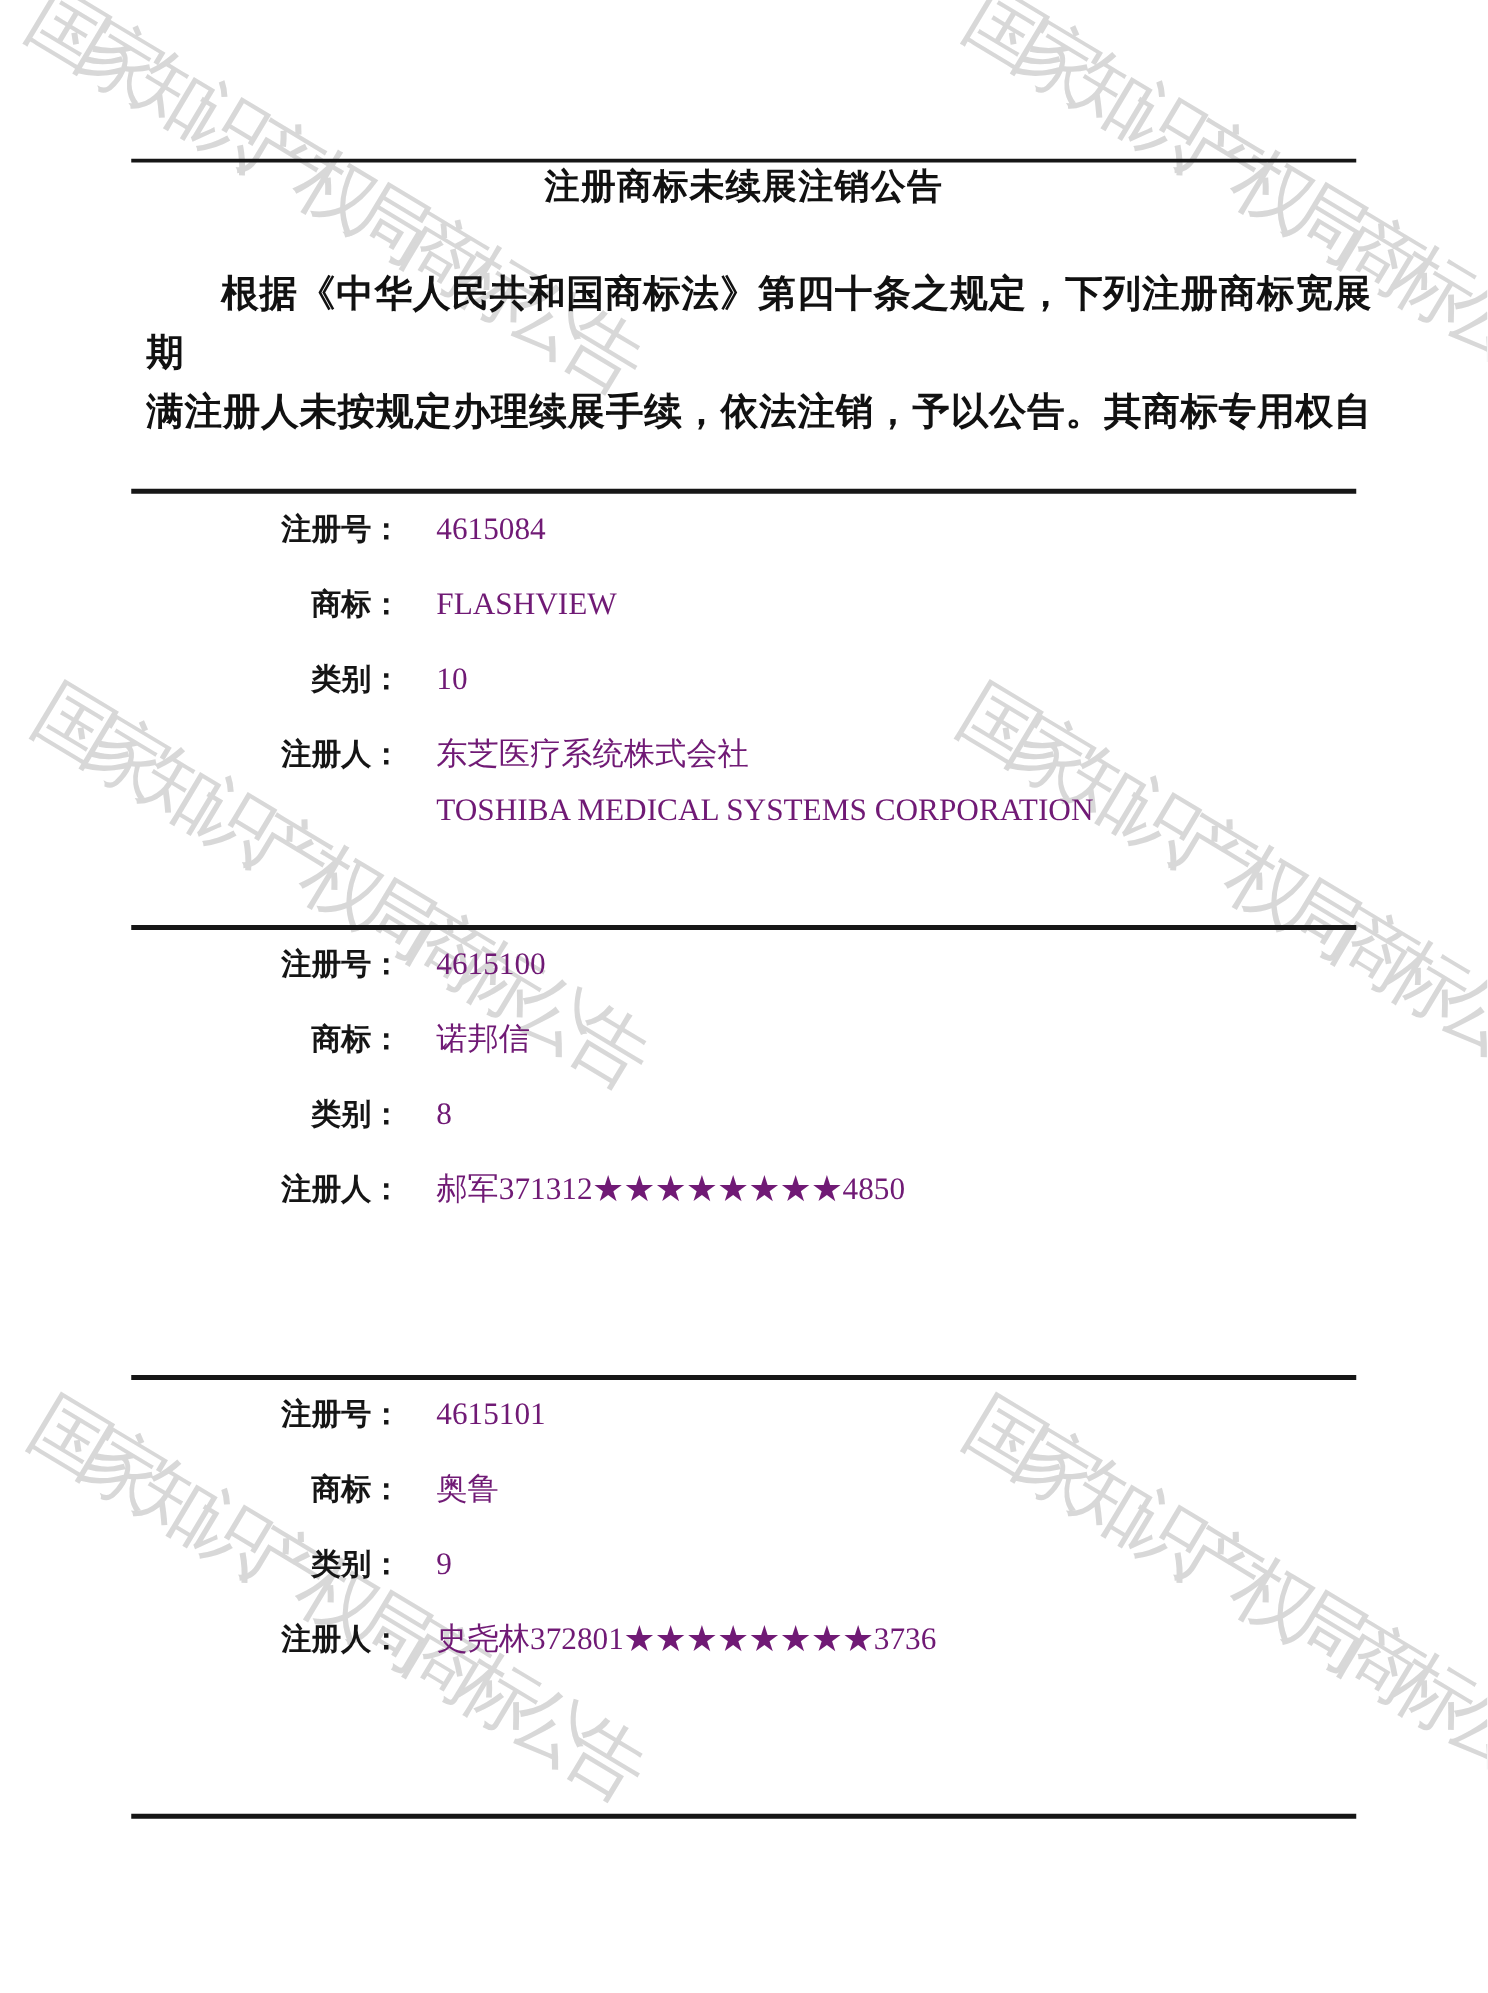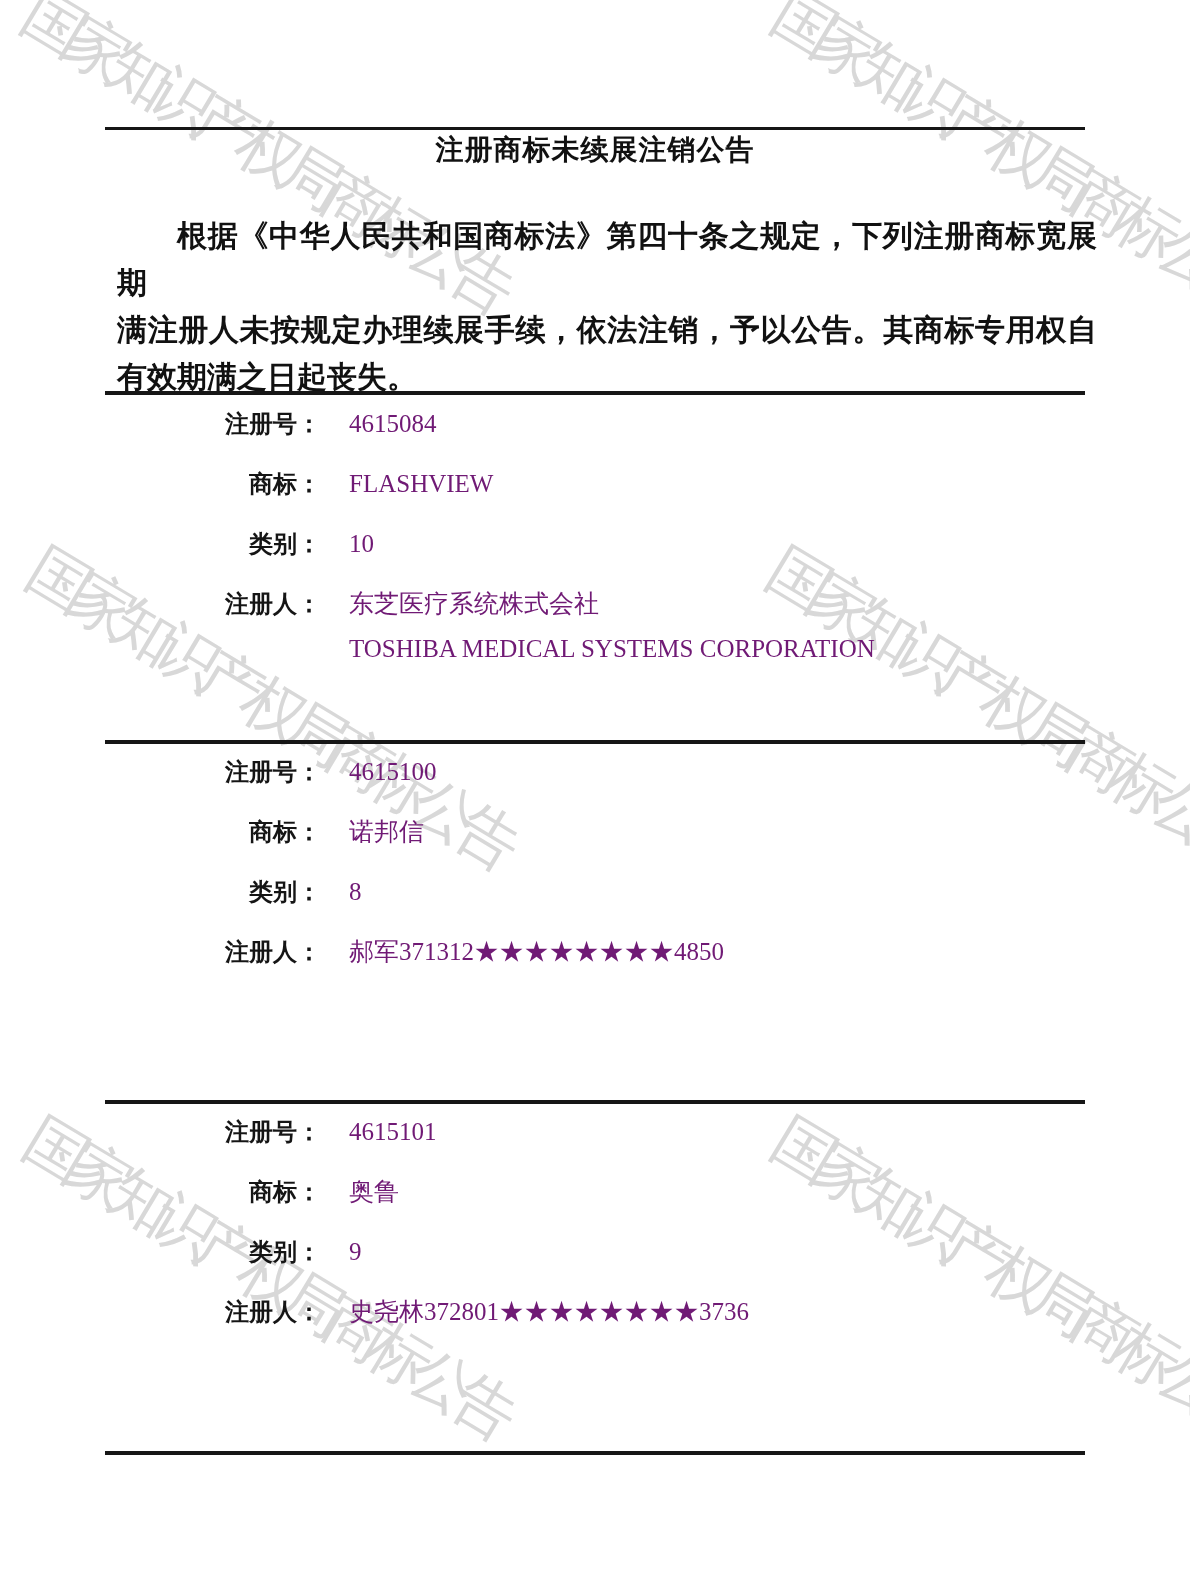--- a/index.html
+++ b/index.html
@@ -85,21 +85,20 @@
 
   <div class="content">
 
     <div class="rule hdr"></div>
 
     <div class="title">注册商标未续展注销公告</div>
 
     <div class="intro">
       <div class="jl ind">根据《中华人民共和国商标法》第四十条之规定，下列注册商标宽展期</div>
       <div class="jl">满注册人未按规定办理续展手续，依法注销，予以公告。其商标专用权自</div>
-      <div>有效期满之日起丧失。</div>
     </div>
 
     <div class="rule sep ra"></div>
     <div class="rule sep rb"></div>
     <div class="rule sep rc"></div>
     <div class="rule sep rd"></div>
 
     <section class="record r1">
       <div class="row">
         <span class="label">注册号：</span>

